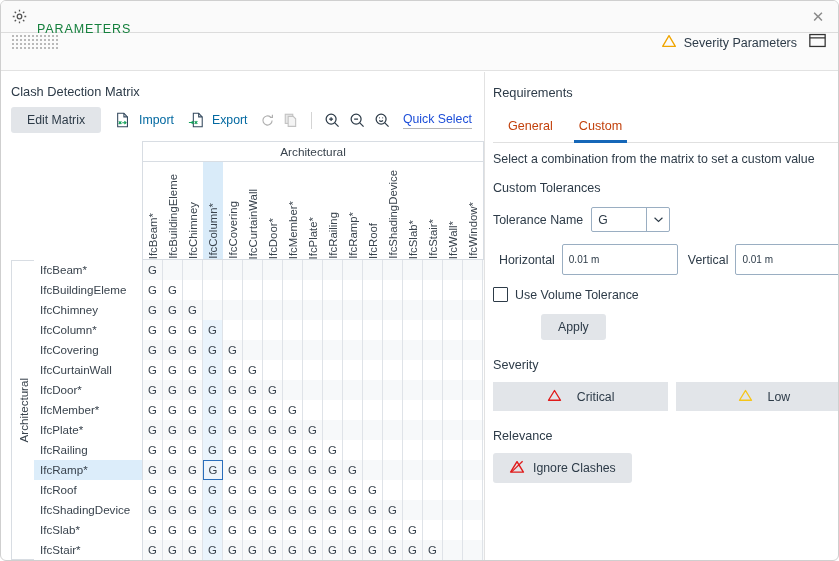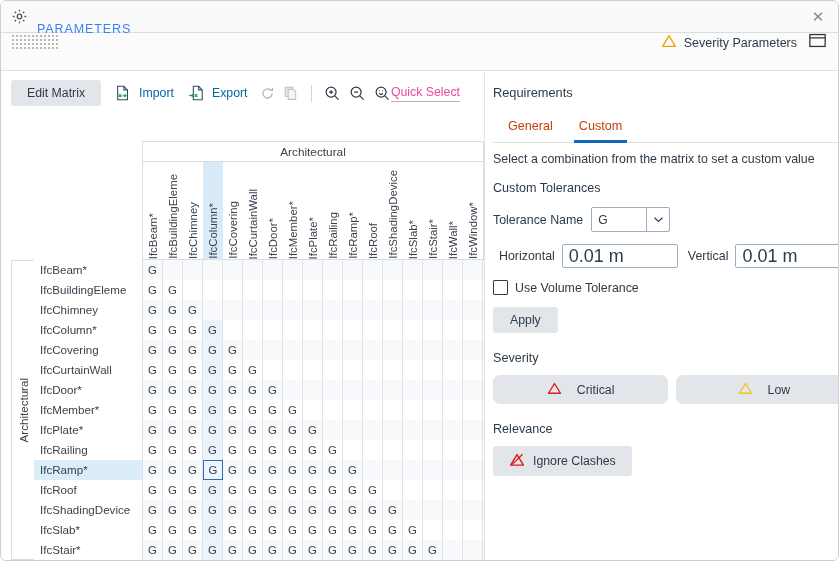--- a/index.html
+++ b/index.html
@@ -23,21 +23,21 @@
     height: 32px;
     display: flex; align-items: center;
     background: #fafafa;
     border-bottom: 1px solid #dcdcdc;
     padding: 0 6px 0 10px;
     box-sizing: border-box;
   }
   .gear-ic { width: 17px; height: 17px; flex: 0 0 auto; margin-right: 9px; }
   .title-txt {
     font-size: 12.5px; letter-spacing: .9px;
-    color: #3b82f6; flex: 1 1 auto; margin-top: 24px;
+    color: #15803d; flex: 1 1 auto; margin-top: 24px;
   }
   .close-btn {
     width: 28px; height: 24px;
     display: flex; align-items: center; justify-content: center;
     color: #8a8a8a; font-size: 15px; cursor: pointer;
   }
 
   
   .subbar {
     height: 38px;
@@ -103,22 +103,22 @@
     font-size: 12.3px; color: #0369a1;
     margin-left: 14px; cursor: pointer;
   }
   .tb-icon { display: inline-flex; }
   .tb-sep {
     width: 1px; height: 17px; background: #d4d4d4;
     margin: 0 7px 0 12px;
   }
   .tb-zoom { margin-left: 5px; cursor: pointer; display: flex; }
   .quick-select {
-    margin-left: auto; margin-right: 24px;
-    font-size: 12.3px; color: #ec4899;
+    margin-left: auto; margin-right: 12px;
+    font-size: 12.3px; color: #1d4ed8;
     border-bottom: 1px solid #b6b6b6;
     padding-bottom: 2px; cursor: pointer;
   }
 
   
   .matrix-wrap {
     position: absolute;
     left: 10px; top: 69px; right: 0; bottom: 0;
     display: flex;
     font-size: 11.6px;
@@ -235,44 +235,44 @@
     width: 48px; display: flex; align-items: center;
     padding-left: 6px; font-size: 12.2px; color: #2d3b48;
   }
   .select-arrow {
     width: 22px; border-left: 1px solid #9aaec2;
     display: flex; align-items: center; justify-content: center;
     cursor: pointer;
   }
   .txt-input {
     border: 1px solid #9aaec2; border-radius: 2px;
-    height: 24px; box-sizing: border-box;
+    height: 31px; box-sizing: border-box;
     background: #fff;
     font-family: "Liberation Sans", sans-serif;
-    font-size: 18px; color: #2d3b48;
+    font-size: 10px; color: #2d3b48;
     padding: 8px 6px;
   }
   .txt-input.disabled {
     background: #eaeaea; border-color: #c2c2c2; color: #9d9d9d;
   }
   .chk {
     width: 13px; height: 13px;
     border: 1.5px solid #2d3b48; border-radius: 1px;
     background: #fff; cursor: pointer; flex: 0 0 auto;
   }
   .btn-grey {
     background: #e2e5e9; border: none; border-radius: 3px;
     font-family: "Liberation Sans", sans-serif;
     font-size: 12.3px; color: #2d3b48;
-    padding: 6px 17px; cursor: pointer;
+    padding: 6px 17px; cursor: pointer; margin-left: 48px;
   }
   .sev-row { display: flex; gap: 8px; margin-top: 10px; }
   .sev-btn {
     flex: 1 1 0;
-    background: #e2e5e9; border: none; border-radius: 7px;
+    background: #e2e5e9; border: none; border-radius: 0;
     display: flex; align-items: center; justify-content: center; gap: 15px;
     font-family: "Liberation Sans", sans-serif;
     font-size: 12.3px; color: #2d3b48;
     padding: 6px 0; cursor: pointer;
   }
   .ign-btn {
     background: #e2e5e9; border: none; border-radius: 3px;
     display: inline-flex; align-items: center; gap: 8px;
     font-family: "Liberation Sans", sans-serif;
     font-size: 12.3px; color: #2d3b48;
@@ -310,20 +310,21 @@
       <svg viewBox="0 0 20 17" width="17" height="15" fill="none" stroke="#333" stroke-width="1.5">
         <rect x="1" y="1.5" width="18" height="14"></rect>
         <path d="M1 5.5 H19"></path>
       </svg>
     </span>
   </div>
 
   <div class="body">
 
     <div class="left-pane">
+      <div class="sec-title">Clash Detection Matrix</div>
 
       <div class="toolbar">
         <button class="edit-matrix-btn">Edit Matrix</button>
 
         <span class="tb-item">
           <span class="tb-icon">
             <svg viewBox="0 0 18 18" width="16" height="16" fill="none">
               <path d="M3 1.5 h7 l4 4 v11 h-11 Z" stroke="#34495e" stroke-width="1.2" fill="#fff"></path>
               <path d="M10 1.5 v4 h4" stroke="#34495e" stroke-width="1.2"></path>
               <path d="M4.2 10.5 l3 3 M7.2 10.5 l-3 3" stroke="#14a05a" stroke-width="1.3"></path>

